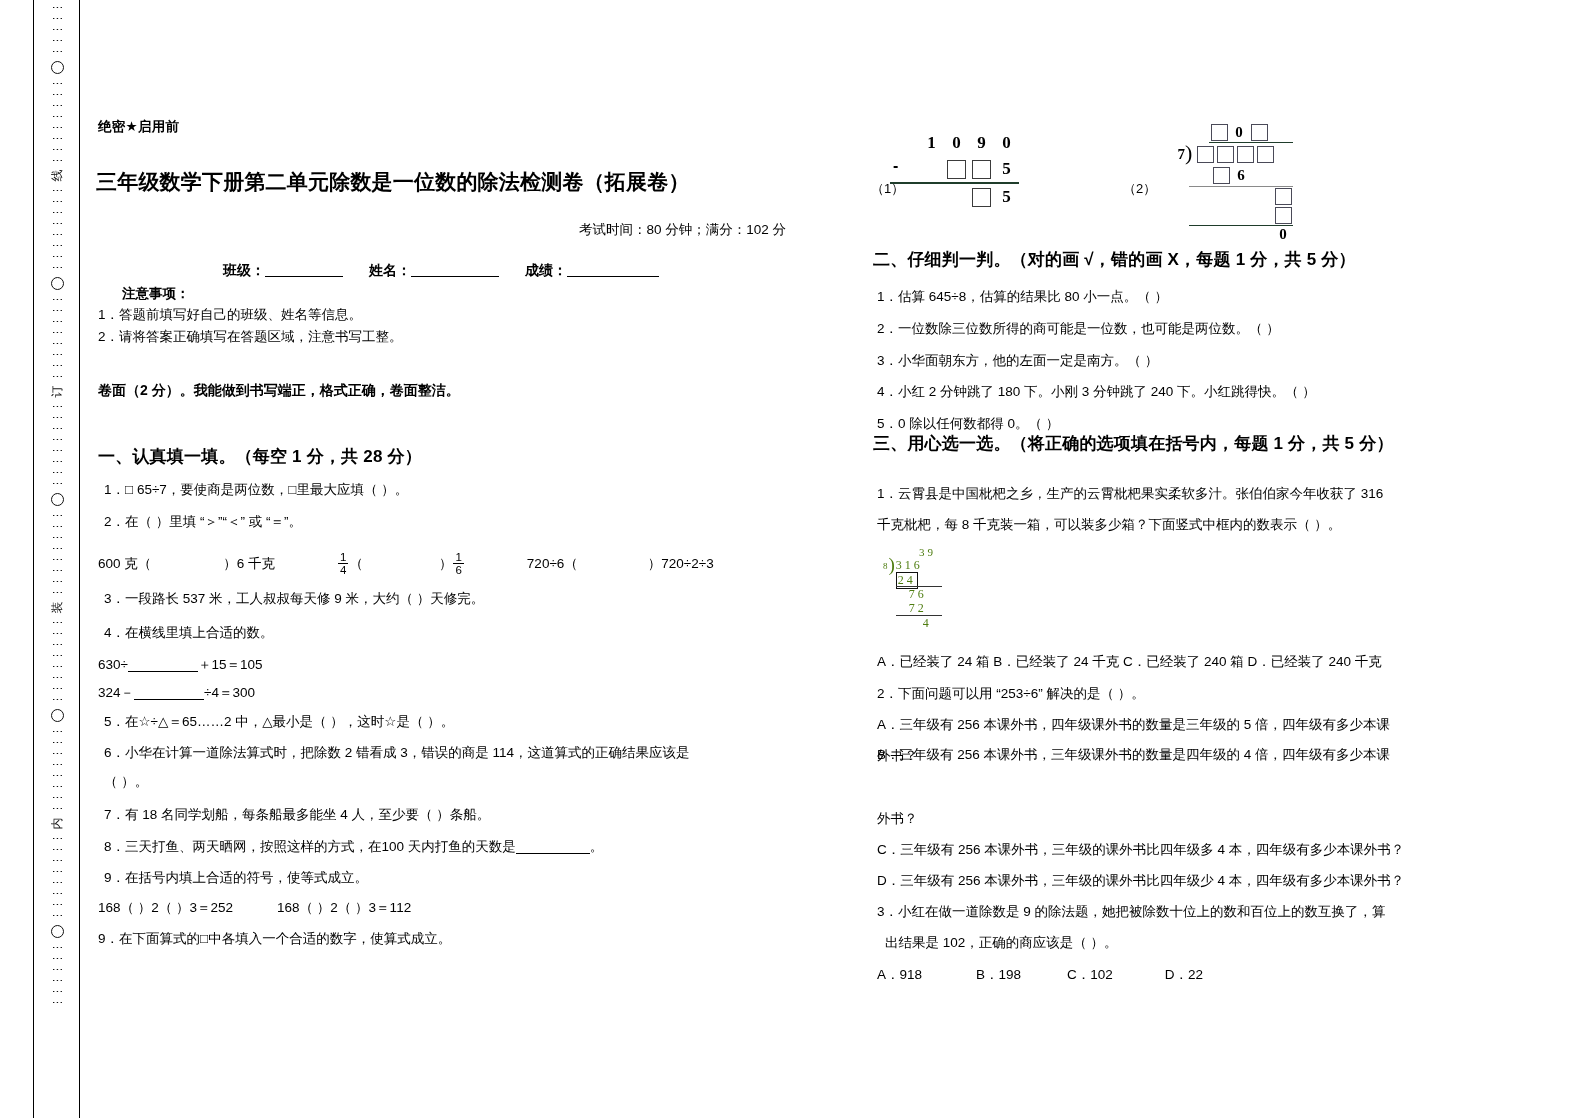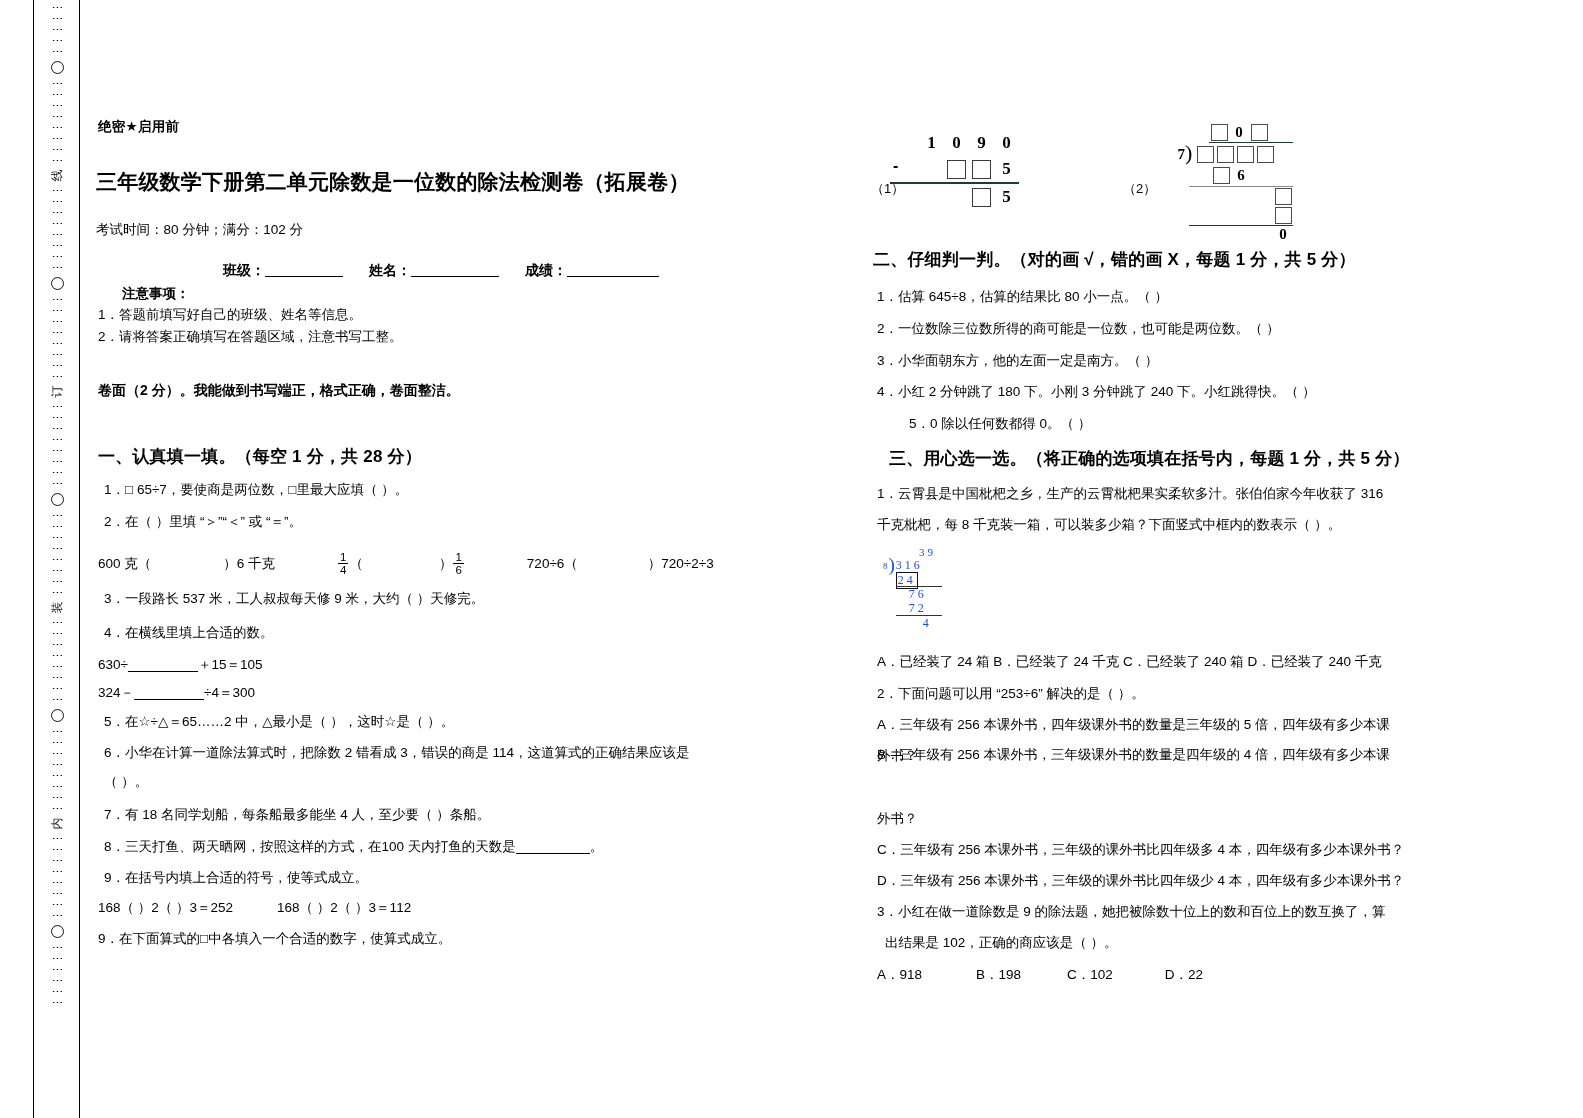--- a/index.html
+++ b/index.html
@@ -106,21 +106,21 @@
     font-size: 21px;
     font-weight: bold;
     letter-spacing: .2px;
     white-space: nowrap;
   }
   .exam-meta {
     position: absolute;
     top: 221px;
     left: 0;
     width: 690px;
-    text-align: left;
+    text-align: right;
     font-size: 13.5px;
   }
   .idline {
     position: absolute;
     top: 261px;
     left: 0;
     width: 690px;
     text-align: center;
     font-size: 14px;
     font-weight: bold;
@@ -235,21 +235,21 @@
   #vp2 .sub1 { display: flex; margin-left: 40px; height: 20px; }
   #vp2 .hr1 { border-top: 1.2px solid #8a8a8a; width: 104px; margin-left: 18px; margin-top: 1px; }
   #vp2 .stack { display: flex; justify-content: flex-end; width: 122px; height: 19px; }
   #vp2 .hr2 { border-top: 1.8px solid #1f3d2b; width: 104px; margin-left: 18px; }
   #vp2 .rem { display: flex; justify-content: flex-end; width: 122px; }
 
   
   #mini-div {
     position: absolute; left: 12px; top: 546px;
     font-family: "Liberation Serif", "DejaVu Serif", serif;
-    color: #1d4ed8;
+    color: #4d7c0f;
   }
   #mini-div .md-q { margin-left: 36px; font-size: 11px; letter-spacing: 3px; }
   #mini-div .md-main { display: flex; align-items: flex-start; }
   #mini-div .md-dv { font-size: 9px; line-height: 16px; }
   #mini-div .md-hook { font-size: 19px; line-height: 14px; margin: 0 1px; }
   #mini-div .md-col { display: flex; flex-direction: column; }
   #mini-div .md-r { font-size: 12px; letter-spacing: 3px; height: 14px; }
   #mini-div .md-boxed { border: 1px solid #111; display: inline-block; padding: 0 1px; }
   #mini-div .md-rule { border-top: 1px solid #333; }
 </style>
@@ -434,23 +434,23 @@
         </div>
       </div>
     </div>
 
     <div class="sec-head" style="position:absolute;top:248px;left:2px;">二、仔细判一判。（对的画 √，错的画 X，每题 1 分，共 5 分）</div>
 
     <div class="q" style="position:absolute;top:290px;left:6px;">1．估算 645÷8，估算的结果比 80 小一点。（            ）</div>
     <div class="q" style="position:absolute;top:322px;left:6px;">2．一位数除三位数所得的商可能是一位数，也可能是两位数。（              ）</div>
     <div class="q" style="position:absolute;top:354px;left:6px;">3．小华面朝东方，他的左面一定是南方。（             ）</div>
     <div class="q" style="position:absolute;top:385px;left:6px;">4．小红 2 分钟跳了 180 下。小刚 3 分钟跳了 240 下。小红跳得快。（                ）</div>
-    <div class="q" style="position:absolute;top:417px;left:6px;margin-left:32px;">5．0 除以任何数都得 0。（            ）</div>
-
-    <div class="sec-head" style="position:absolute;top:447px;left:2px;margin-left:16px;">三、用心选一选。（将正确的选项填在括号内，每题 1 分，共 5 分）</div>
+    <div class="q" style="position:absolute;top:417px;left:6px;">5．0 除以任何数都得 0。（            ）</div>
+
+    <div class="sec-head" style="position:absolute;top:432px;left:2px;">三、用心选一选。（将正确的选项填在括号内，每题 1 分，共 5 分）</div>
 
     <div class="q" style="position:absolute;top:487px;left:6px;width:640px;">1．云霄县是中国枇杷之乡，生产的云霄枇杷果实柔软多汁。张伯伯家今年收获了 316</div>
     <div class="q" style="position:absolute;top:518px;left:6px;width:640px;">千克枇杷，每 8 千克装一箱，可以装多少箱？下面竖式中框内的数表示（            ）。</div>
 
     <div id="mini-div">
       <div class="md-q">39</div>
       <div class="md-main">
         <div class="md-dv">8</div>
         <div class="md-hook">)</div>
         <div class="md-col">

